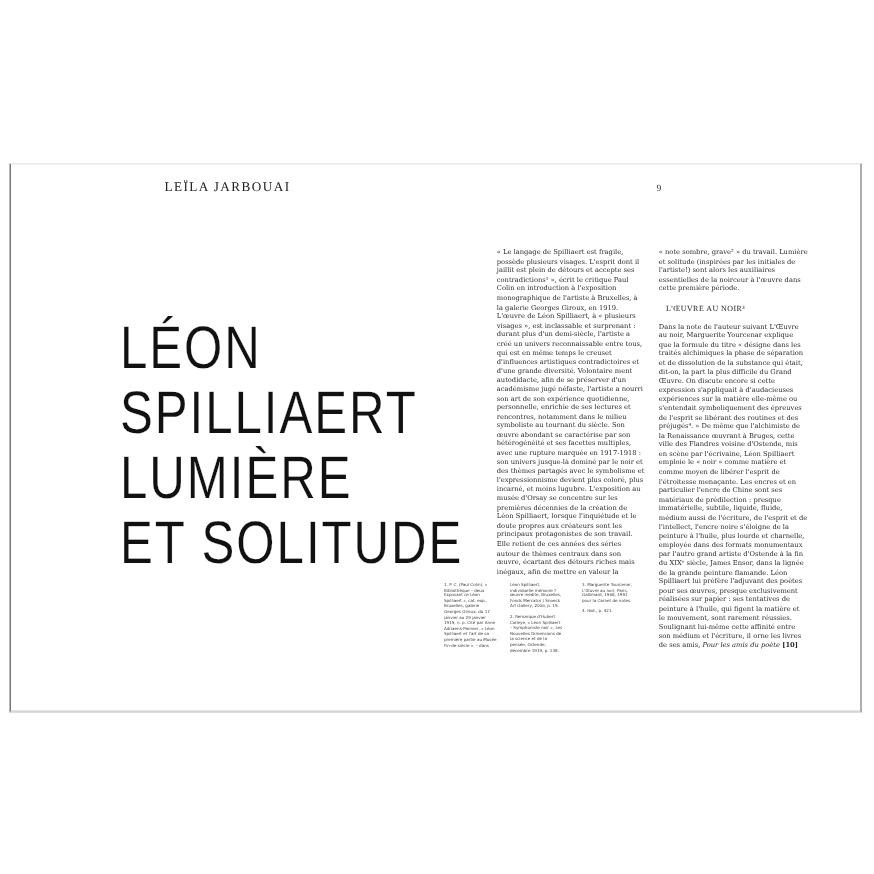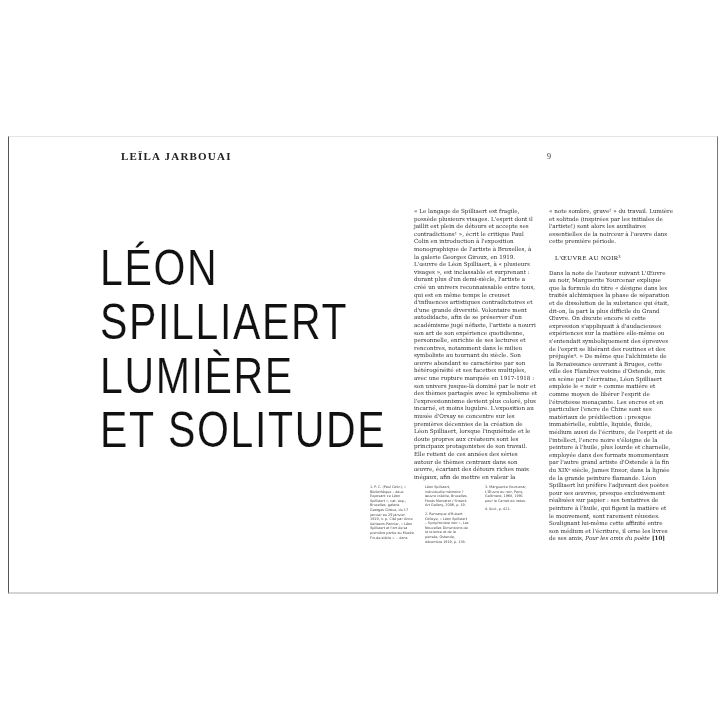--- a/index.html
+++ b/index.html
@@ -7,29 +7,29 @@
       width: 728px; height: 728px; background: #ffffff; position: relative; overflow: hidden;
       font-family: "DejaVu Serif", serif; color: #1a1a1a;
     }
     .spread {
       position: absolute; left: 8px; top: 136px; width: 708px; height: 455px;
       border-left: 1px solid #555; border-right: 1px solid #777;
       border-top: 1px solid #e4e4e4; border-bottom: 2px solid #d4d4d4;
       background: #fff;
     }
     .author {
-      position: absolute; left: 121px; top: 150px;
-      font-family: "Liberation Serif", serif; font-size: 11px; letter-spacing: 1.2px; color: #222; font-weight: bold;
+      position: absolute; left: 137px; top: 150px;
+      font-family: "Liberation Serif", serif; font-size: 11px; letter-spacing: 1.2px; color: #222;
     }
     .folio {
       position: absolute; left: 547px; top: 152px;
       font-family: "Liberation Serif", serif; font-size: 8px; color: #333;
     }
     .title {
-      position: absolute; left: 100px; top: 198px; width: 260px;
+      position: absolute; left: 100px; top: 220px; width: 260px;
       font-family: "Liberation Serif", serif; font-weight: normal; color: #111; margin-top: 43px;
     }
     .title .line {
       display: block; font-size: 50px; line-height: 54px; letter-spacing: 2px;
       transform: scaleX(0.82); transform-origin: left center; white-space: nowrap;
       font-family: "Liberation Sans Narrow", "Liberation Sans", sans-serif; font-weight: 300;
       -webkit-text-stroke: 0.2px #fff;
     }
     .col {
       position: absolute; font-family: "DejaVu Serif", serif; font-size: 5.6px; line-height: 7.6px;

